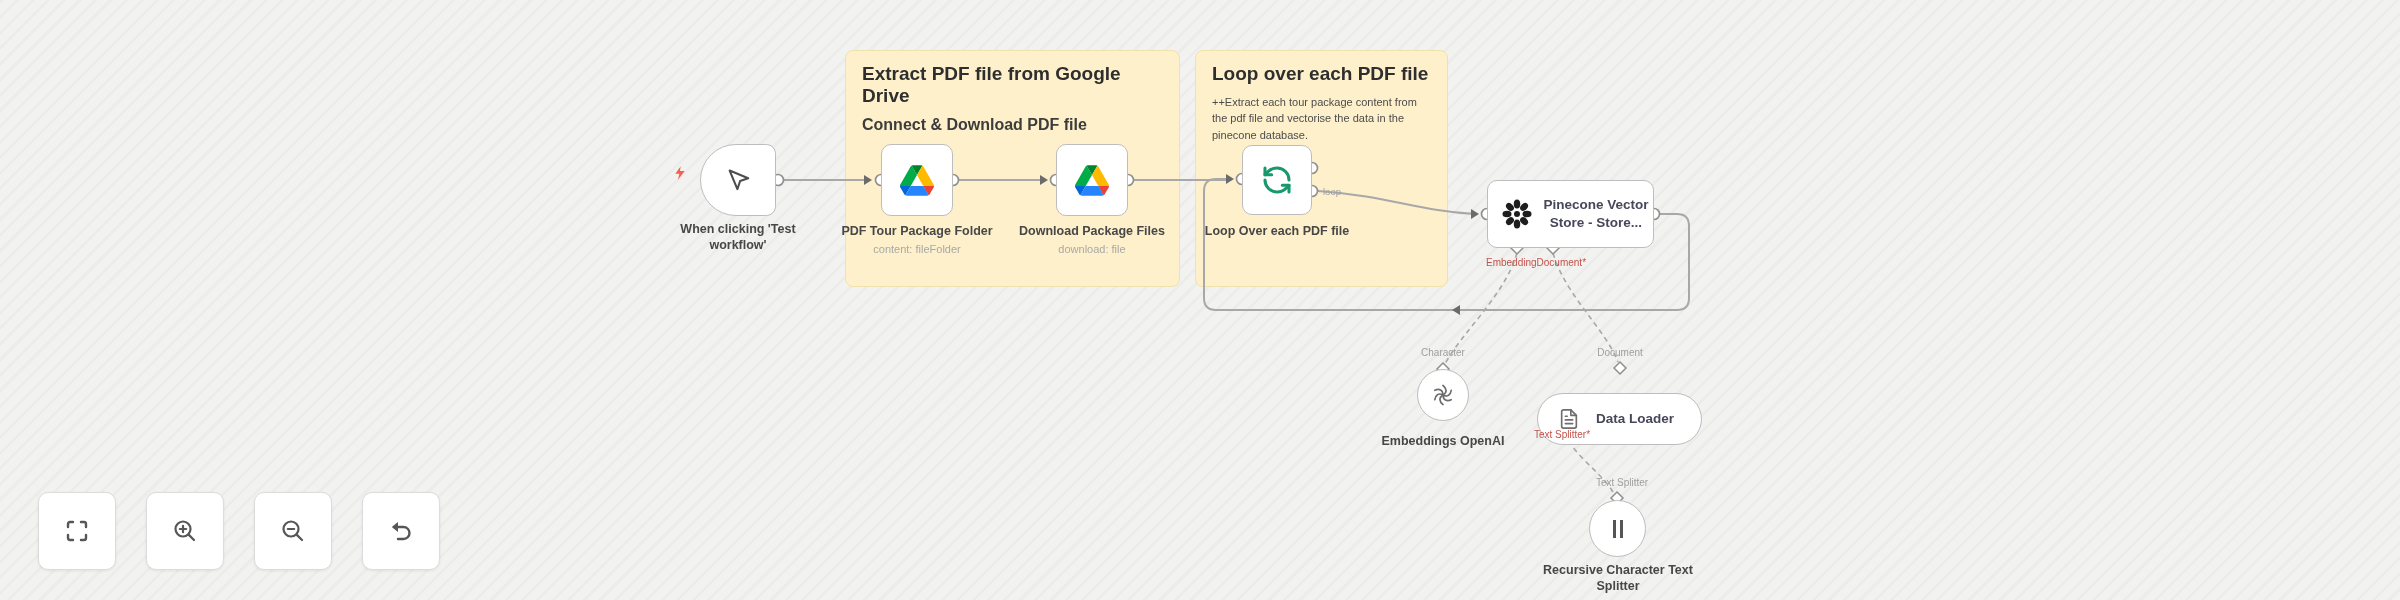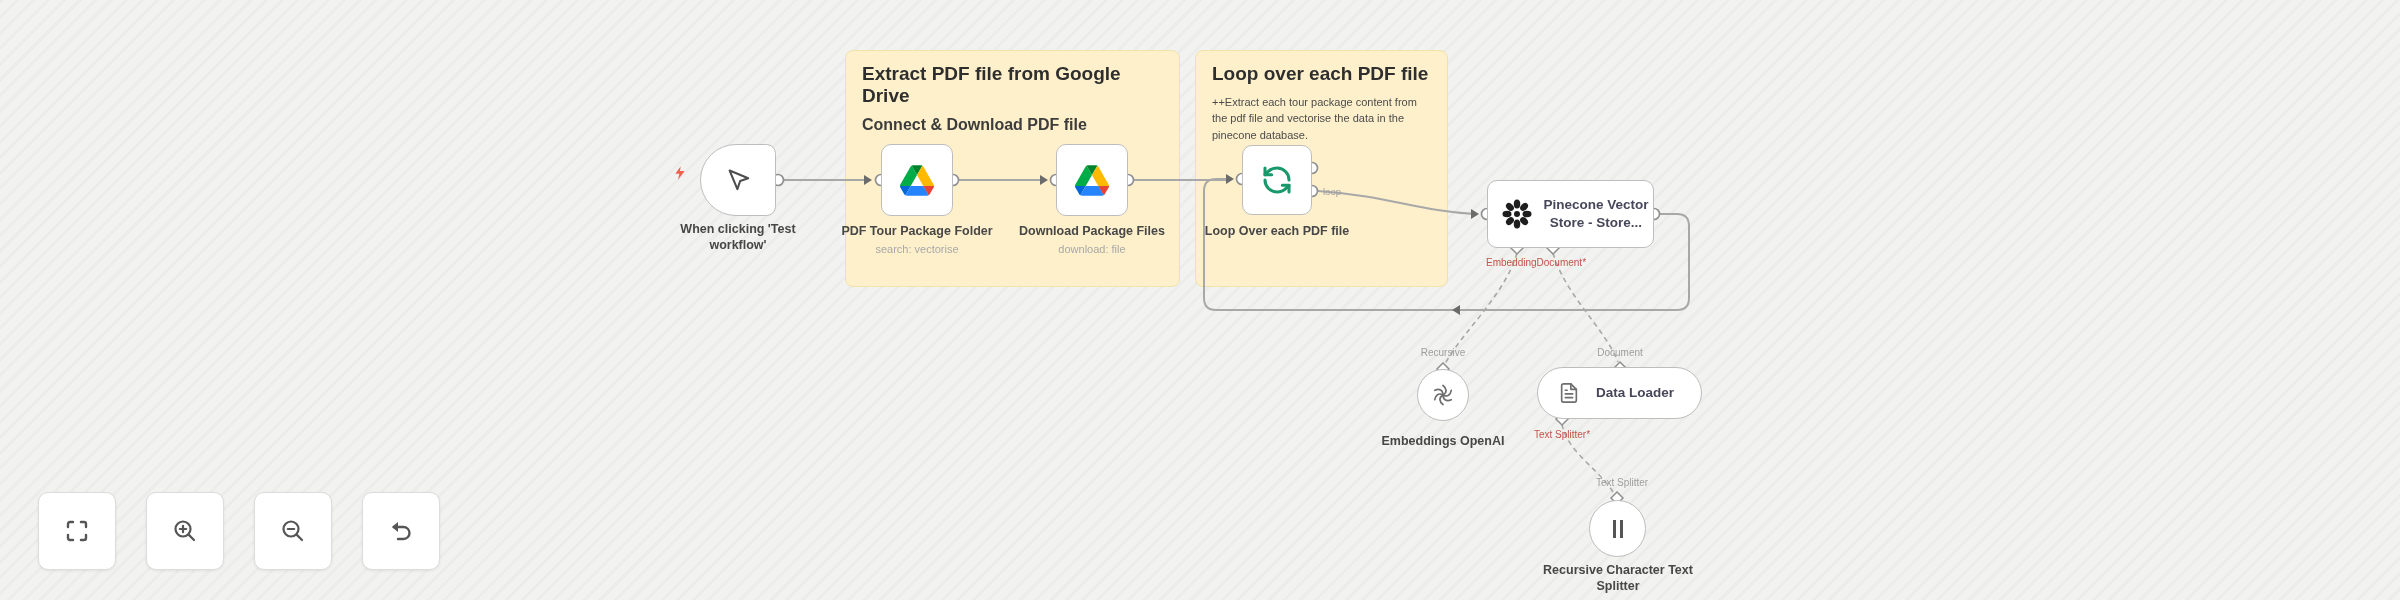--- a/index.html
+++ b/index.html
@@ -21,21 +21,21 @@
   .sticky-title{font-size:19px;font-weight:bold;color:#2e2e2e;line-height:1.15;}
   .sticky-sub{font-size:16px;font-weight:bold;color:#3c3c3c;margin-top:9px;}
   .sticky-body{font-size:11px;color:#4c4c4c;margin-top:9px;line-height:1.5;}
   
   .node{
     position:absolute;background:#ffffff;border:1.6px solid #bdbdbd;border-radius:10px;
     box-sizing:border-box;display:flex;align-items:center;justify-content:center;
   }
   .node.trigger{border-radius:38px 10px 10px 38px;}
   .node.round{border-radius:50%;}
-  .node.pill{border-radius:28px;}
+  .node.pill{border-radius:28px;margin-top:26px;}
   .node-label{
     position:absolute;text-align:center;font-size:12.5px;font-weight:600;color:#474747;line-height:1.25;
   }
   .node-oplabel{font-size:11px;font-weight:400;color:#a8a8a8;margin-top:3px;}
   .port-label{position:absolute;font-size:10px;color:#9e9e9e;text-align:center;}
   .port-label.red{color:#c3534a;}
   .pinecone-text{font-size:13.5px;font-weight:600;color:#47475a;line-height:1.35;text-align:center;}
   .wire-label{position:absolute;font-size:9.5px;color:#a0a0a0;}
   
   .ctrl{
@@ -122,21 +122,21 @@
       <path d="M6.6 66.85l3.85 6.65c.8 1.4 1.95 2.5 3.3 3.3l13.75-23.8H0c0 1.55.4 3.1 1.2 4.5z" fill="#0066da"></path>
       <path d="M43.65 25L29.9 1.2c-1.35.8-2.5 1.9-3.3 3.3l-25.4 44A9.06 9.06 0 000 53h27.5z" fill="#00ac47"></path>
       <path d="M73.55 76.8c1.35-.8 2.5-1.9 3.3-3.3l1.6-2.75L86.1 57.5c.8-1.4 1.2-2.95 1.2-4.5H59.8l5.85 11.5z" fill="#ea4335"></path>
       <path d="M43.65 25L57.4 1.2C56.05.4 54.5 0 52.9 0H34.4c-1.6 0-3.15.45-4.5 1.2z" fill="#00832d"></path>
       <path d="M59.8 53H27.5L13.75 76.8c1.35.8 2.9 1.2 4.5 1.2h50.8c1.6 0 3.15-.45 4.5-1.2z" fill="#2684fc"></path>
       <path d="M73.4 26.5l-12.7-22c-.8-1.4-1.95-2.5-3.3-3.3L43.65 25 59.8 53h27.45c0-1.55-.4-3.1-1.2-4.5z" fill="#ffba00"></path>
     </svg>
   </div>
   <div class="node-label" style="left:837px;top:224px;width:160px;">
     <span>PDF Tour Package Folder</span>
-    <div class="node-oplabel">search: vectorise</div>
+    <div class="node-oplabel">content: fileFolder</div>
   </div>
 
   <div class="node" style="left:1056px;top:144px;width:72px;height:72px;">
     <svg width="34" height="31" viewBox="0 0 87.3 78">
       <path d="M6.6 66.85l3.85 6.65c.8 1.4 1.95 2.5 3.3 3.3l13.75-23.8H0c0 1.55.4 3.1 1.2 4.5z" fill="#0066da"></path>
       <path d="M43.65 25L29.9 1.2c-1.35.8-2.5 1.9-3.3 3.3l-25.4 44A9.06 9.06 0 000 53h27.5z" fill="#00ac47"></path>
       <path d="M73.55 76.8c1.35-.8 2.5-1.9 3.3-3.3l1.6-2.75L86.1 57.5c.8-1.4 1.2-2.95 1.2-4.5H59.8l5.85 11.5z" fill="#ea4335"></path>
       <path d="M43.65 25L57.4 1.2C56.05.4 54.5 0 52.9 0H34.4c-1.6 0-3.15.45-4.5 1.2z" fill="#00832d"></path>
       <path d="M59.8 53H27.5L13.75 76.8c1.35.8 2.9 1.2 4.5 1.2h50.8c1.6 0 3.15-.45 4.5-1.2z" fill="#2684fc"></path>
       <path d="M73.4 26.5l-12.7-22c-.8-1.4-1.95-2.5-3.3-3.3L43.65 25 59.8 53h27.45c0-1.55-.4-3.1-1.2-4.5z" fill="#ffba00"></path>
@@ -189,21 +189,21 @@
           </g>
         <circle cx="0" cy="0" r="2.4"></circle>
       </g>
     </svg>
     <div class="pinecone-text" style="margin-left:10px;width:108px;">Pinecone Vector Store - Store...</div>
   </div>
   <div class="port-label red" style="left:1478px;top:257px;width:116px;">
     <span>Embedding</span><span>Document*</span>
   </div>
 
-  <div class="port-label" style="left:1393px;top:347px;width:100px;">Recursive</div>
+  <div class="port-label" style="left:1393px;top:347px;width:100px;">Character</div>
   <div class="node round" style="left:1417px;top:369px;width:52px;height:52px;">
     <svg width="26" height="26" viewBox="-13 -13 26 26">
       <g fill="none" stroke="#6e6e6e" stroke-width="1.7" stroke-linecap="round">
         <g>
             <path d="M0,-9.5 C4,-6.5 4,-2.5 0.5,-0.5"></path>
           </g>
         <g transform="rotate(60)">
             <path d="M0,-9.5 C4,-6.5 4,-2.5 0.5,-0.5"></path>
           </g>
         <g transform="rotate(120)">

